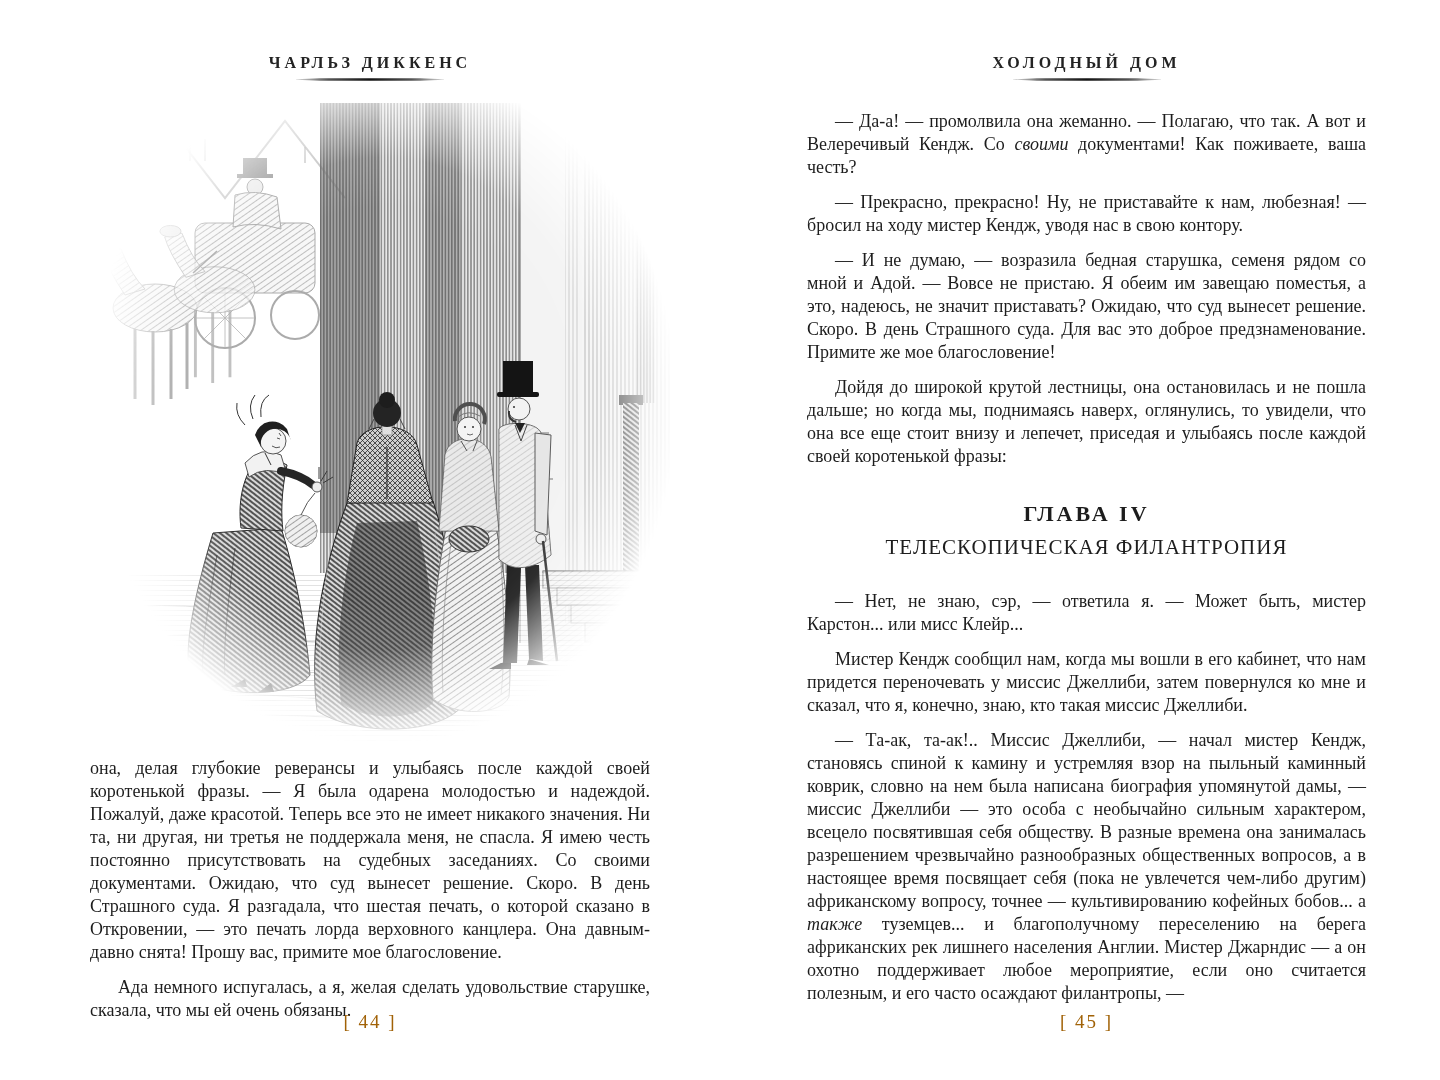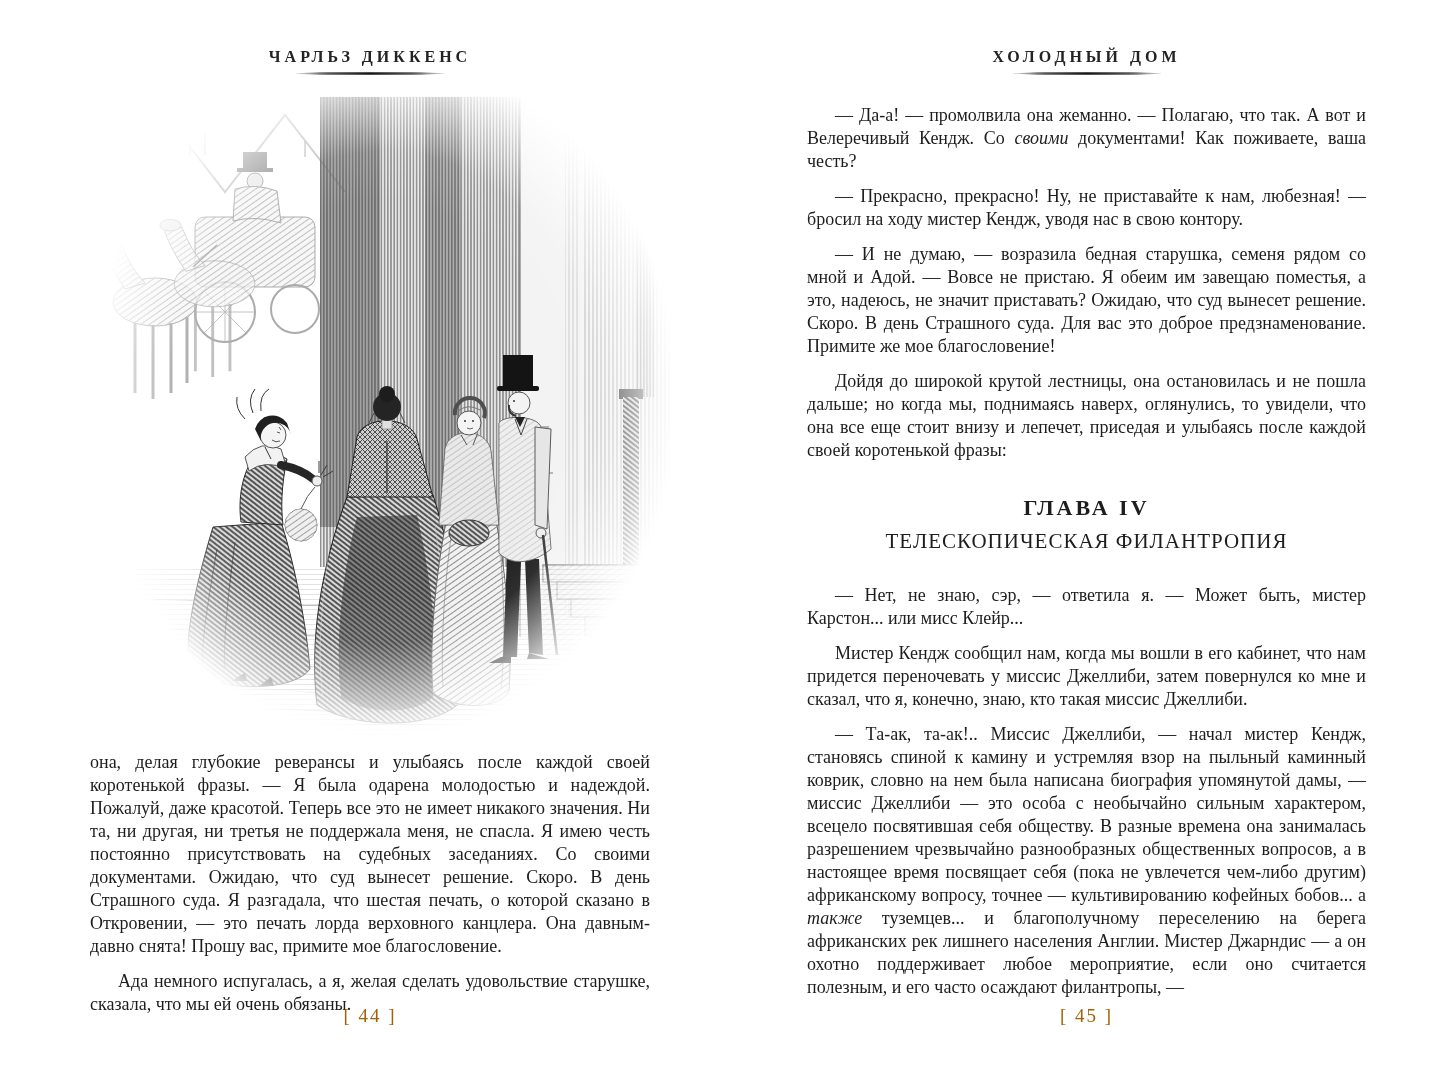--- a/index.html
+++ b/index.html
@@ -1,21 +1,21 @@
 <!DOCTYPE html>
 <html><head>
 <meta charset="utf-8">
 <style>
   html,body{margin:0;padding:0;}
   body{
     width:1440px;height:1080px;position:relative;overflow:hidden;
     background:#ffffff;color:#1c1c1c;
     font-family:"Liberation Serif","DejaVu Serif",serif;
   }
-  .page{position:absolute;top:12px;height:964px;width:720px;}
+  .page{position:absolute;top:18px;height:964px;width:720px;}
   #left-page{left:0;}
   #right-page{left:720px;}
 
   .running-head{
     position:absolute;top:36px;text-align:center;
     font-size:16px;font-weight:bold;letter-spacing:4px;color:#232323;
   }
   #left-page .running-head{left:78px;width:584px;}
   #right-page .running-head{left:75px;width:583px;}
 

